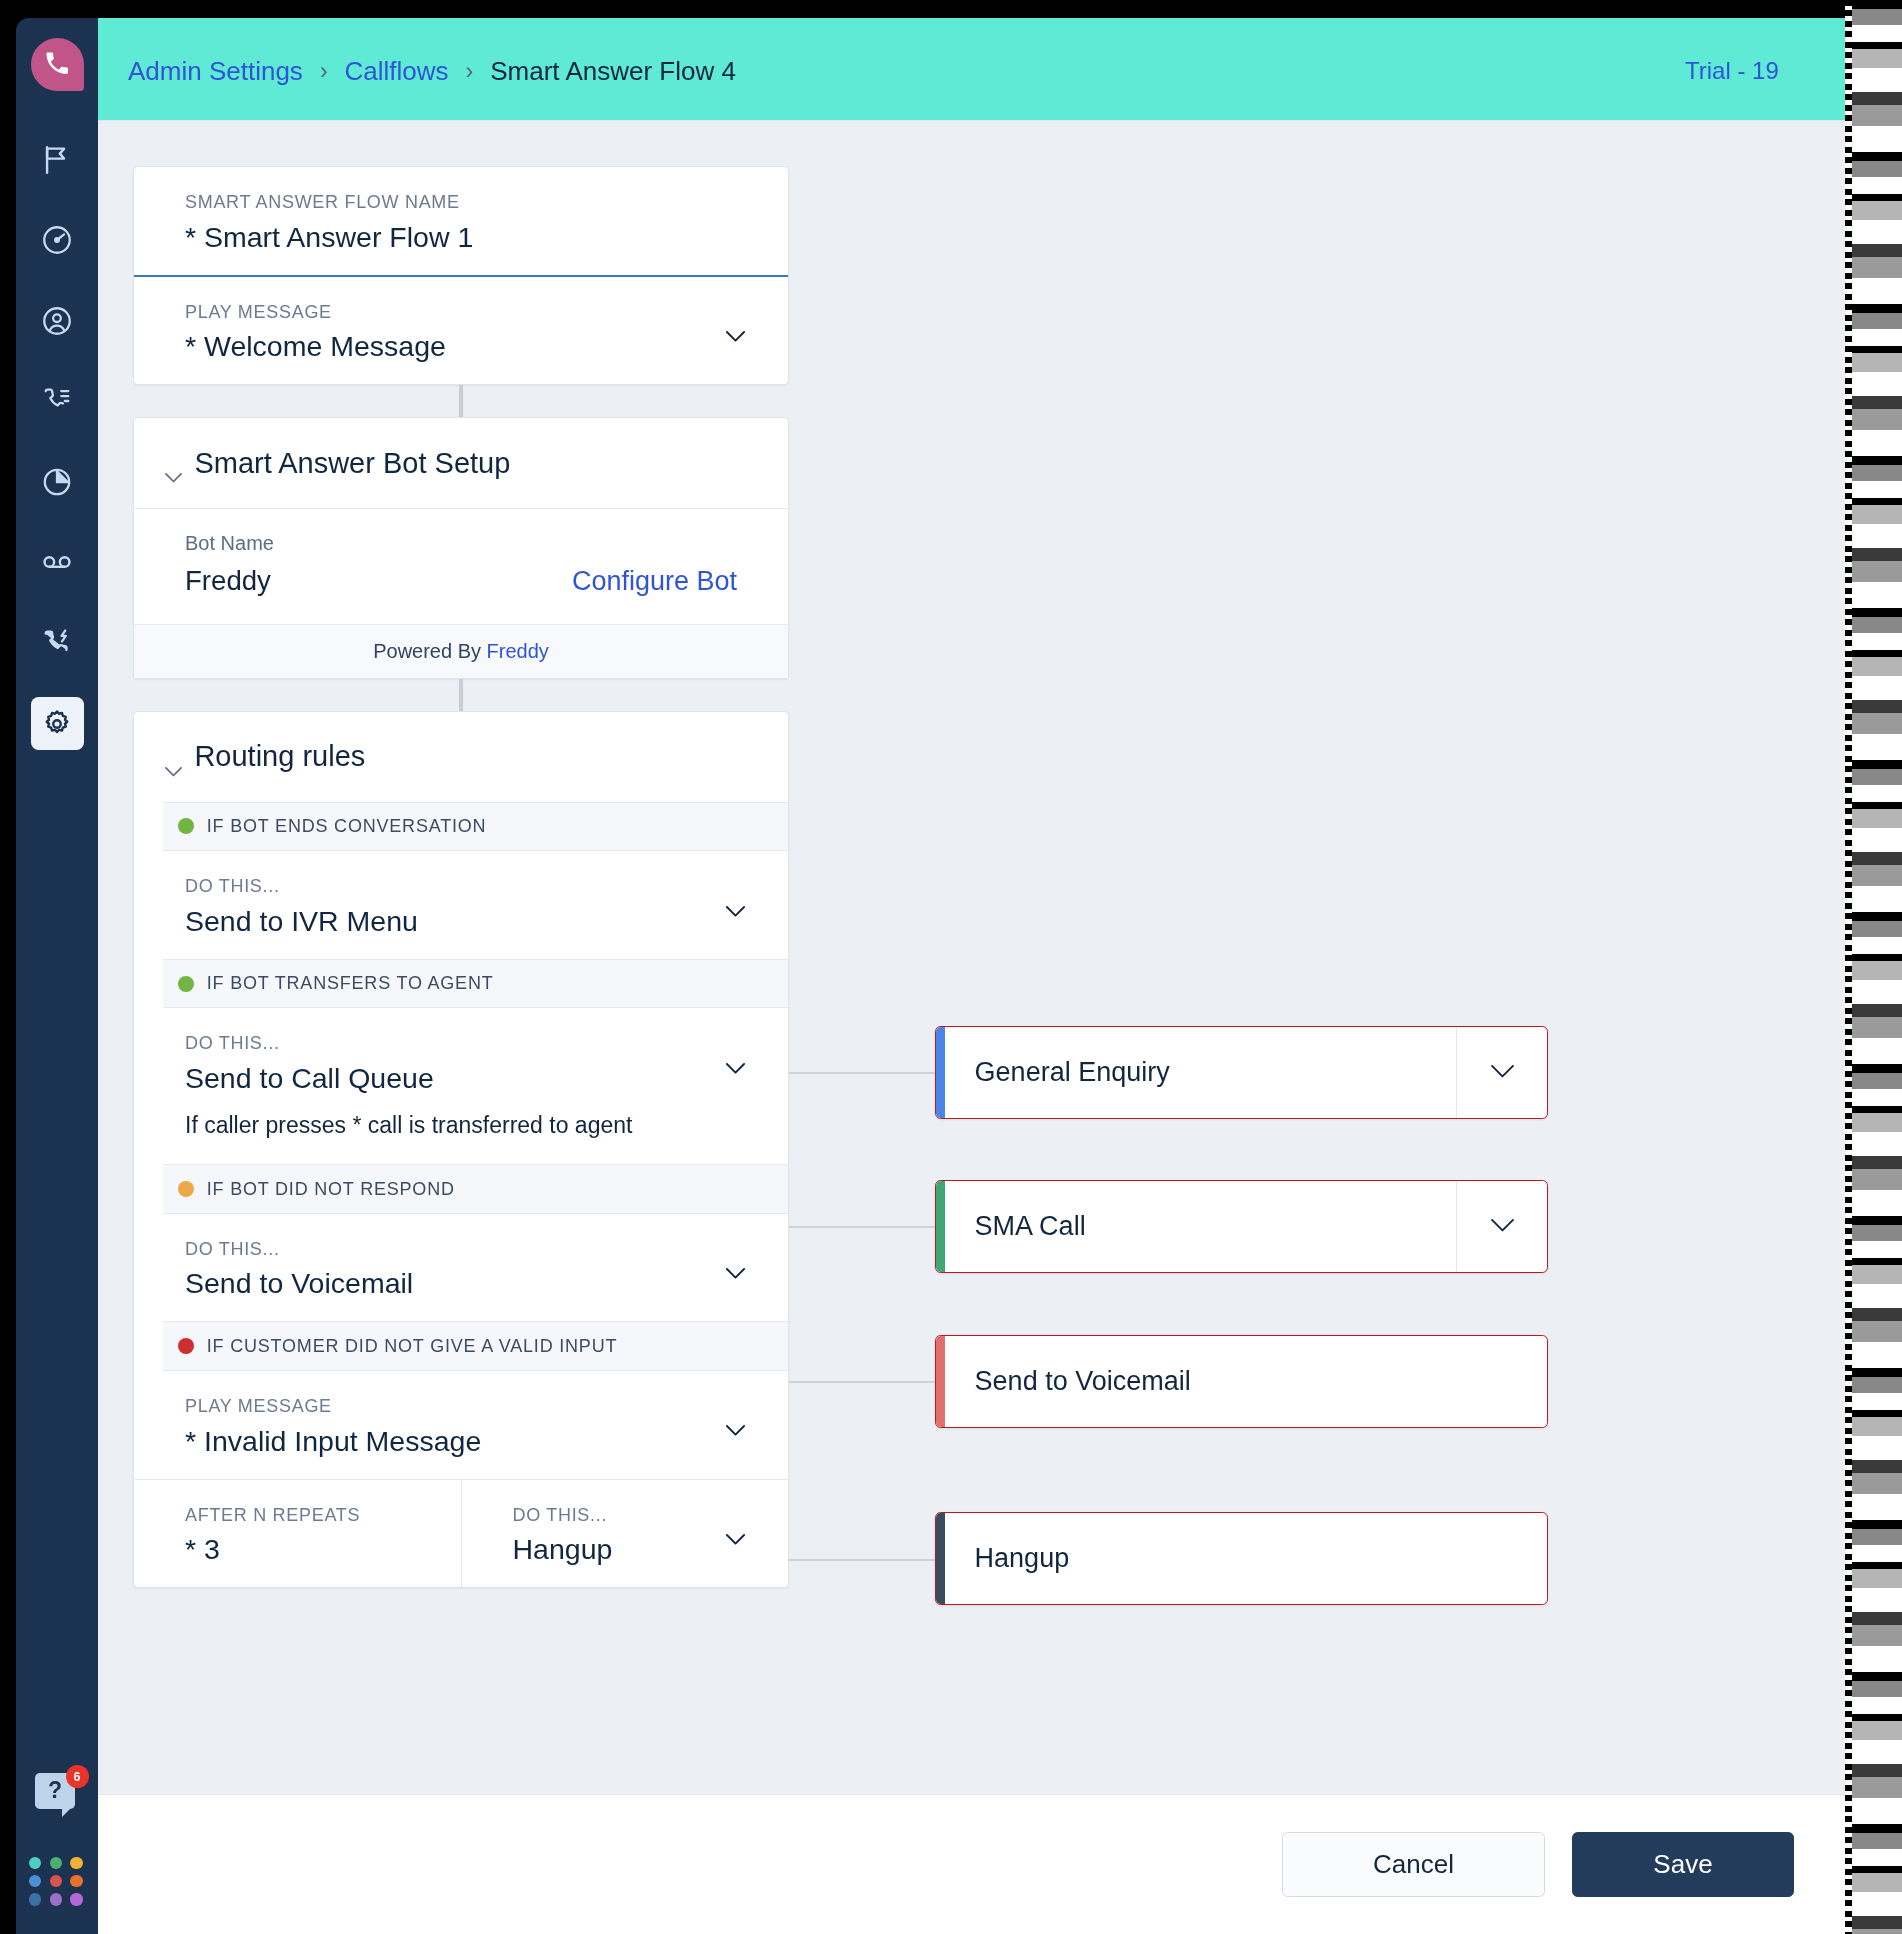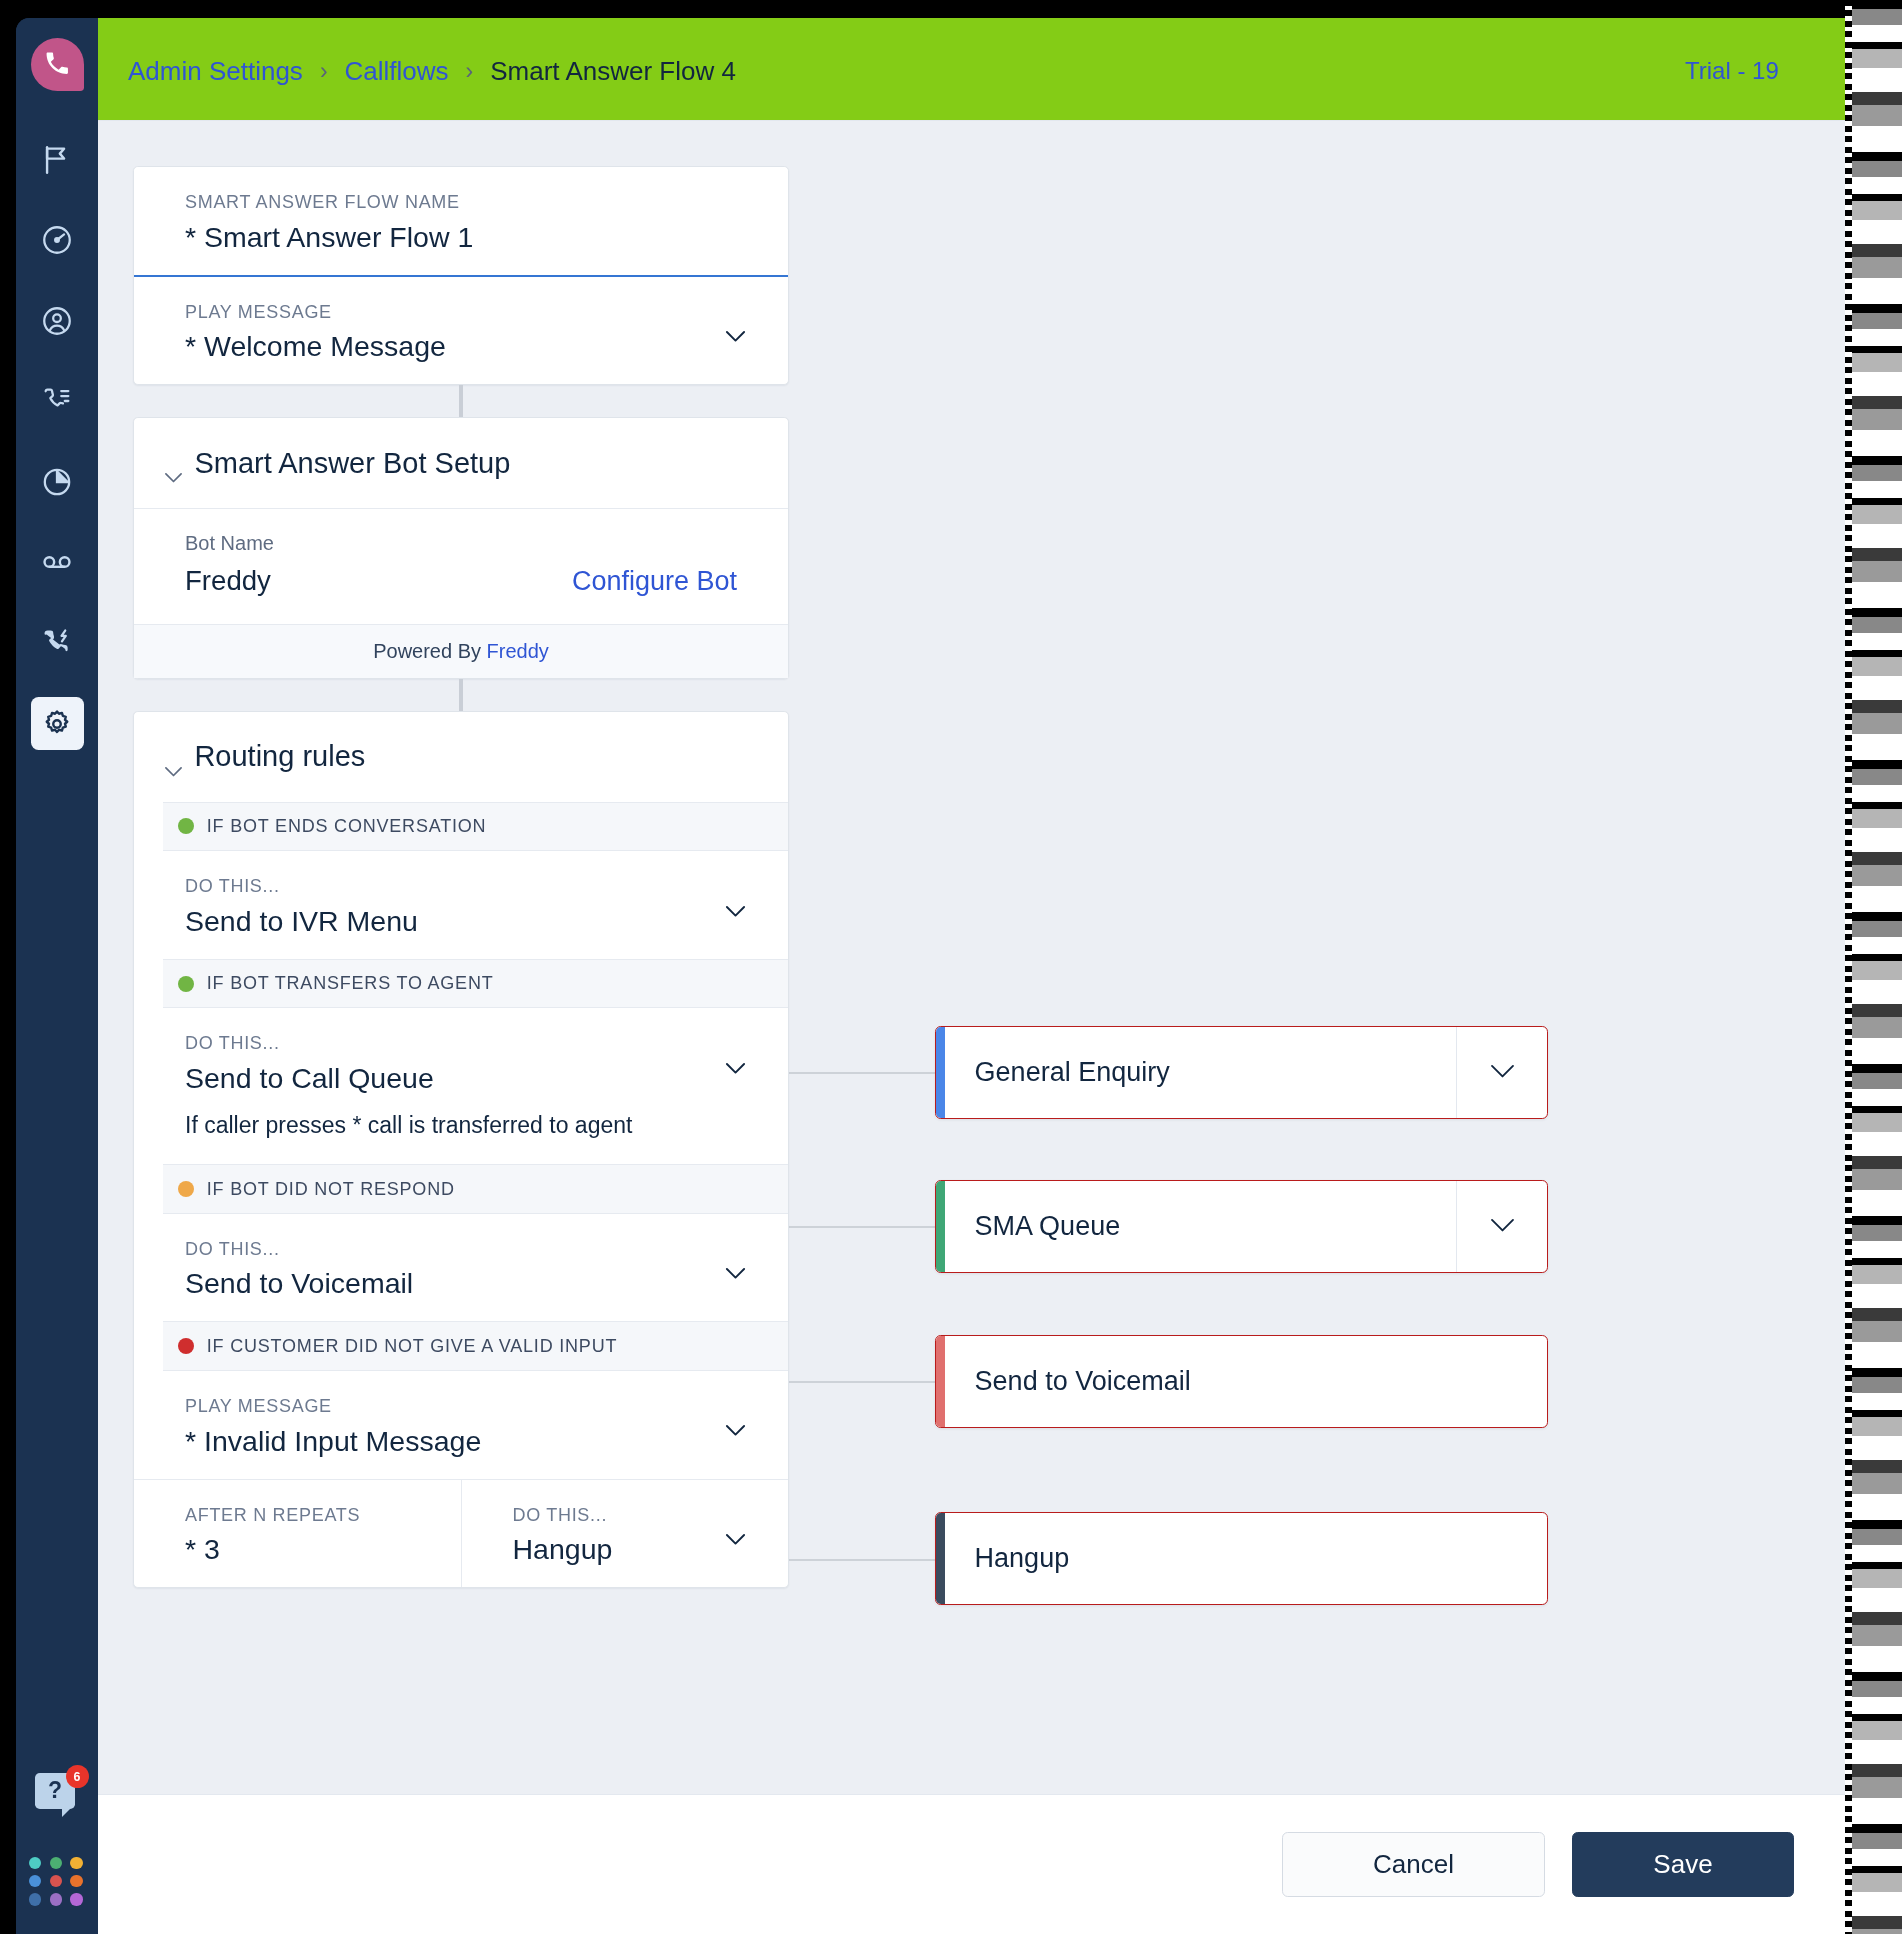--- a/index.html
+++ b/index.html
@@ -85,21 +85,21 @@
   }
   .dot-grid { display: grid; grid-template-columns: repeat(3, 15px); gap: 5.7px; }
   .dot-grid i { width: 12.4px; height: 12.4px; border-radius: 50%; display: block; }
 
   
   .main {
     position: absolute; left: 82px; top: 0; right: 0; bottom: 0;
     background: #eceff4;
   }
   .topbar {
-    height: 103px; background: #84cc16;
+    height: 103px; background: #5eead4;
     display: flex; align-items: center; padding: 4px 38px 0 30px;
     border-bottom: 1px solid #e3e8ef;
     justify-content: center;
   }
   .crumbs { display: flex; align-items: center; gap: 17px; }
   .crumb-link { color: #2f55d4; font-size: 26px; }
   .crumb-sep { color: #59637a; font-size: 23px; }
   .crumb-current { color: #12263f; font-size: 26px; }
   .trial {
     margin-left: auto; color: #2f55d4; font-size: 24px; white-space: nowrap;
@@ -479,21 +479,21 @@
             <span>
               <svg width="25" height="14.3" viewBox="0 0 26 15" fill="none" stroke="#12263f" stroke-width="2" stroke-linecap="round" stroke-linejoin="round">
                   <path d="M2 2l11 11 11-11"></path>
                 </svg>
             </span>
           </div>
         </div>
 
         <div class="target" style="left:837px; top:1059px;">
           <div class="accent" style="background:#3fa776"></div>
-          <div class="tlabel">SMA Queue</div>
+          <div class="tlabel">SMA Call</div>
           <div class="tchev">
             <span>
               <svg width="25" height="14.3" viewBox="0 0 26 15" fill="none" stroke="#12263f" stroke-width="2" stroke-linecap="round" stroke-linejoin="round">
                   <path d="M2 2l11 11 11-11"></path>
                 </svg>
             </span>
           </div>
         </div>
 
         <div class="target" style="left:837px; top:1214px;">

